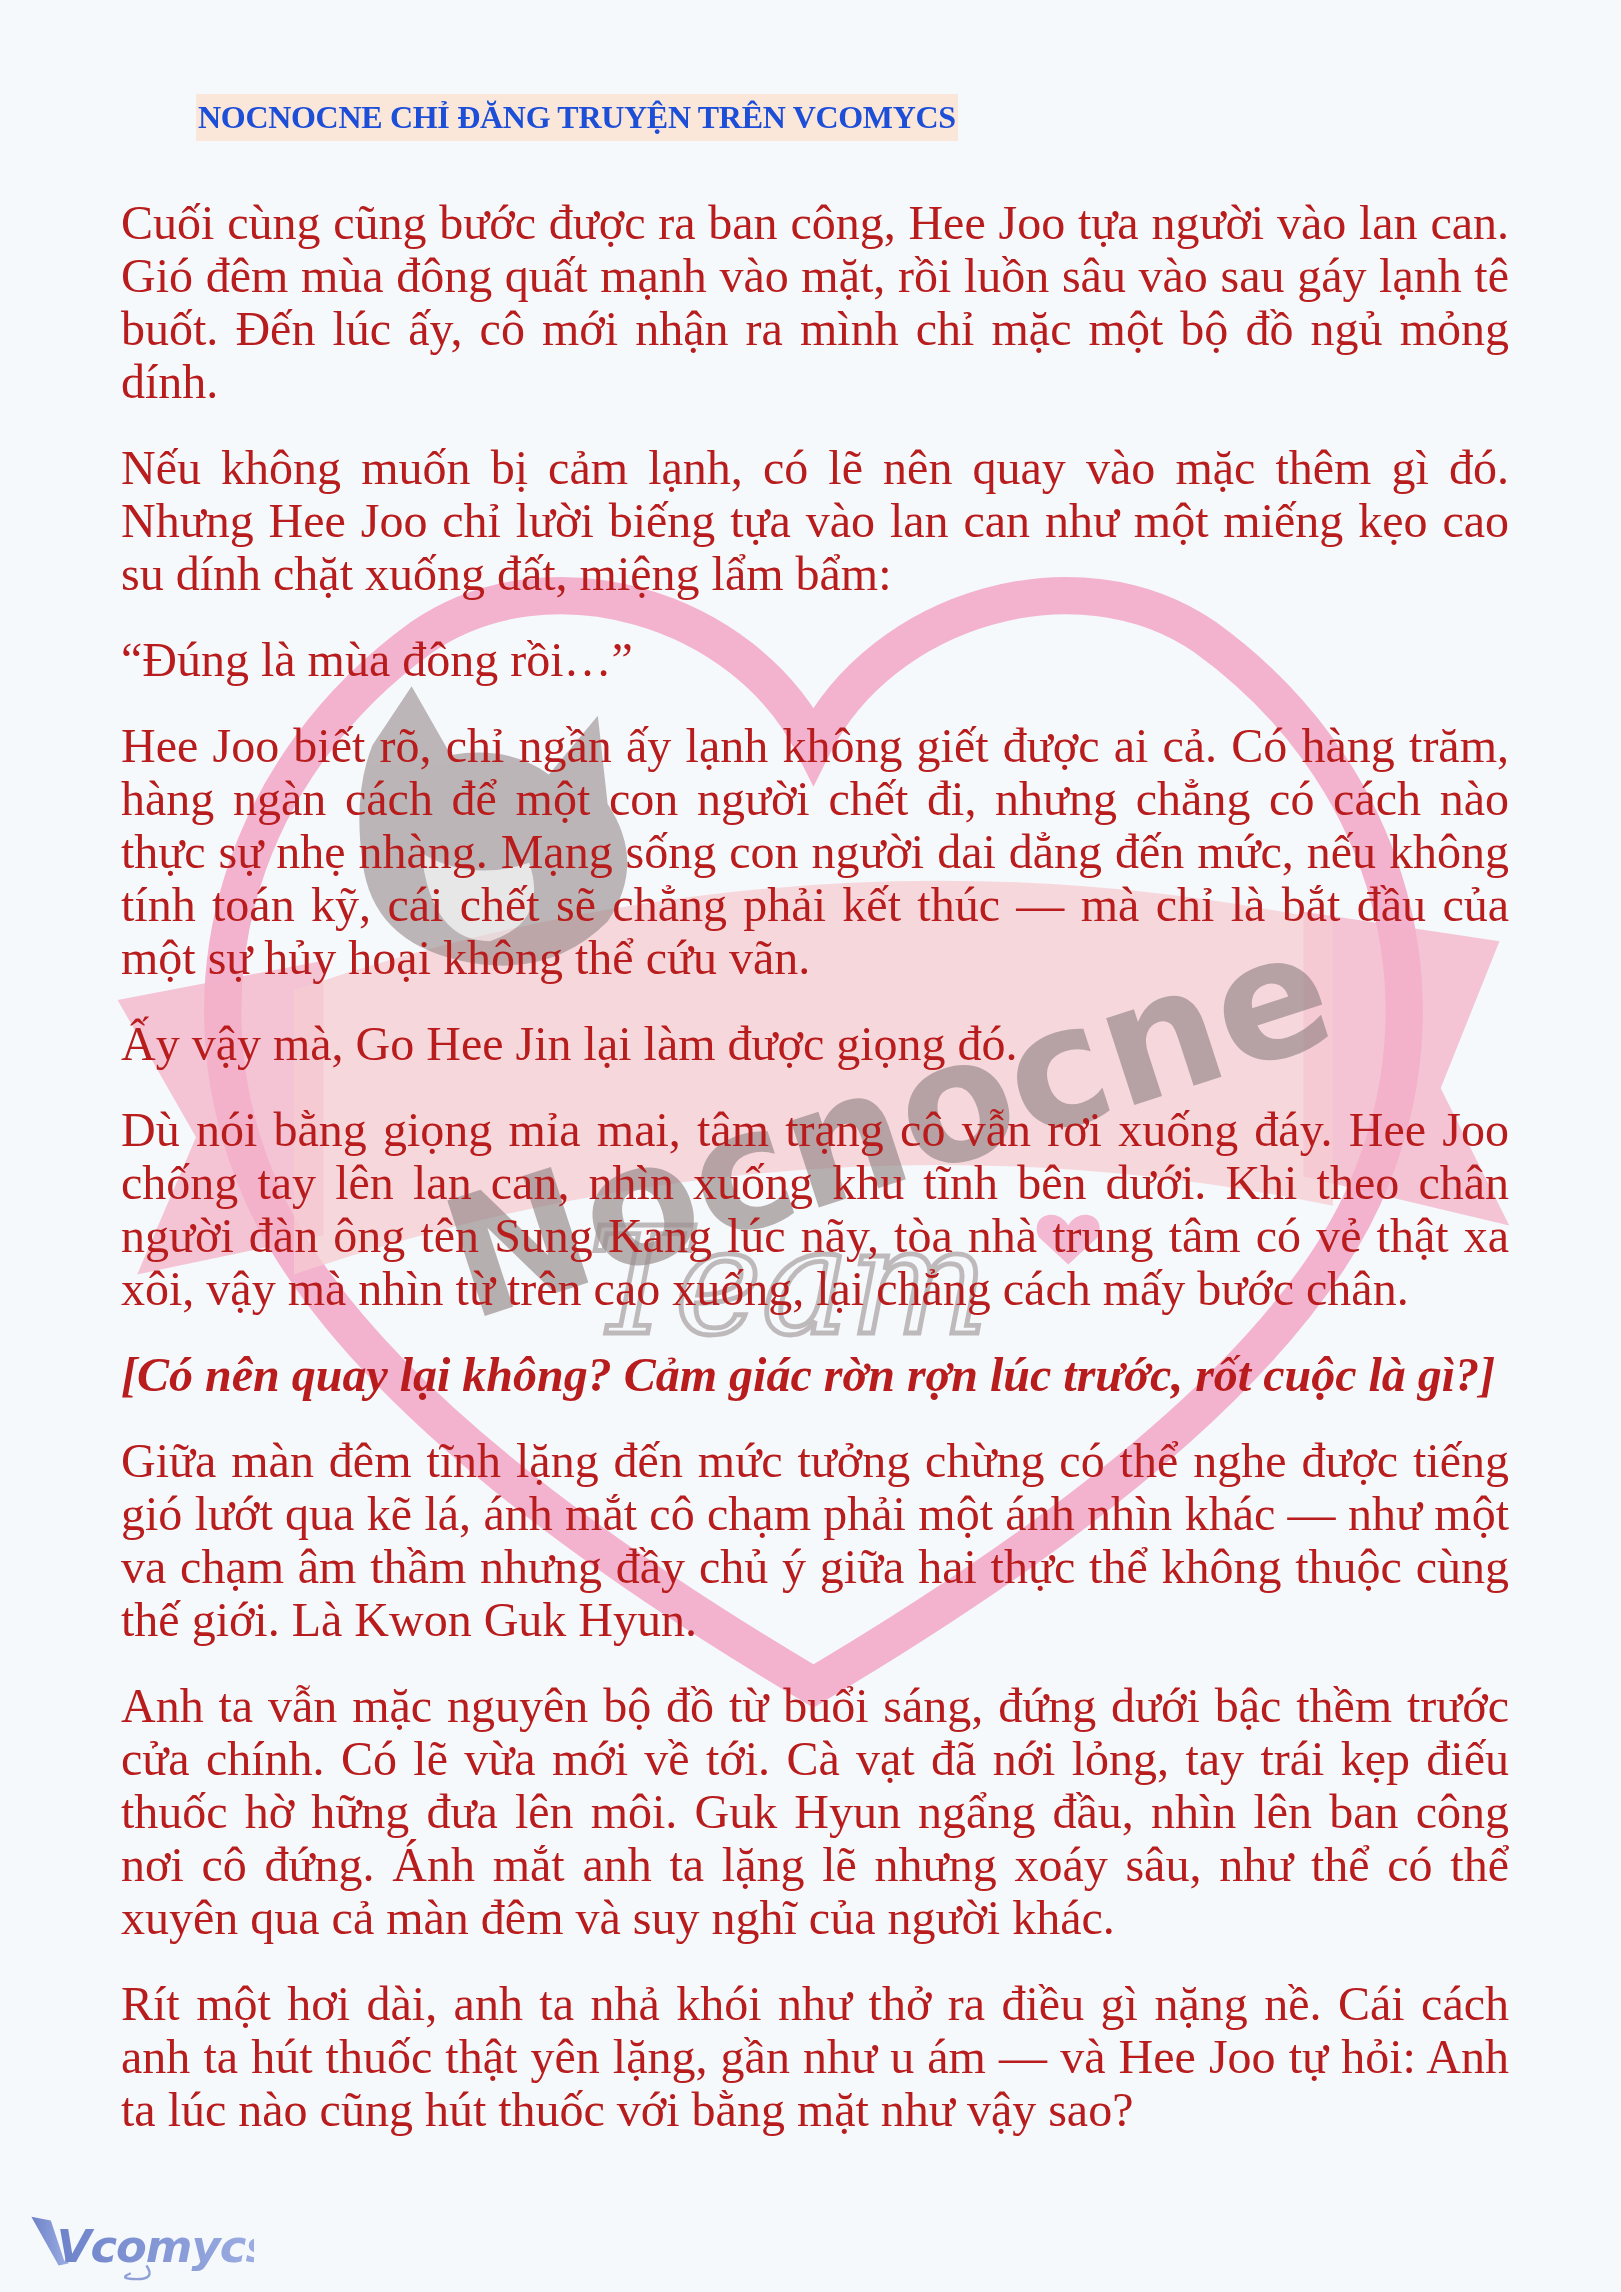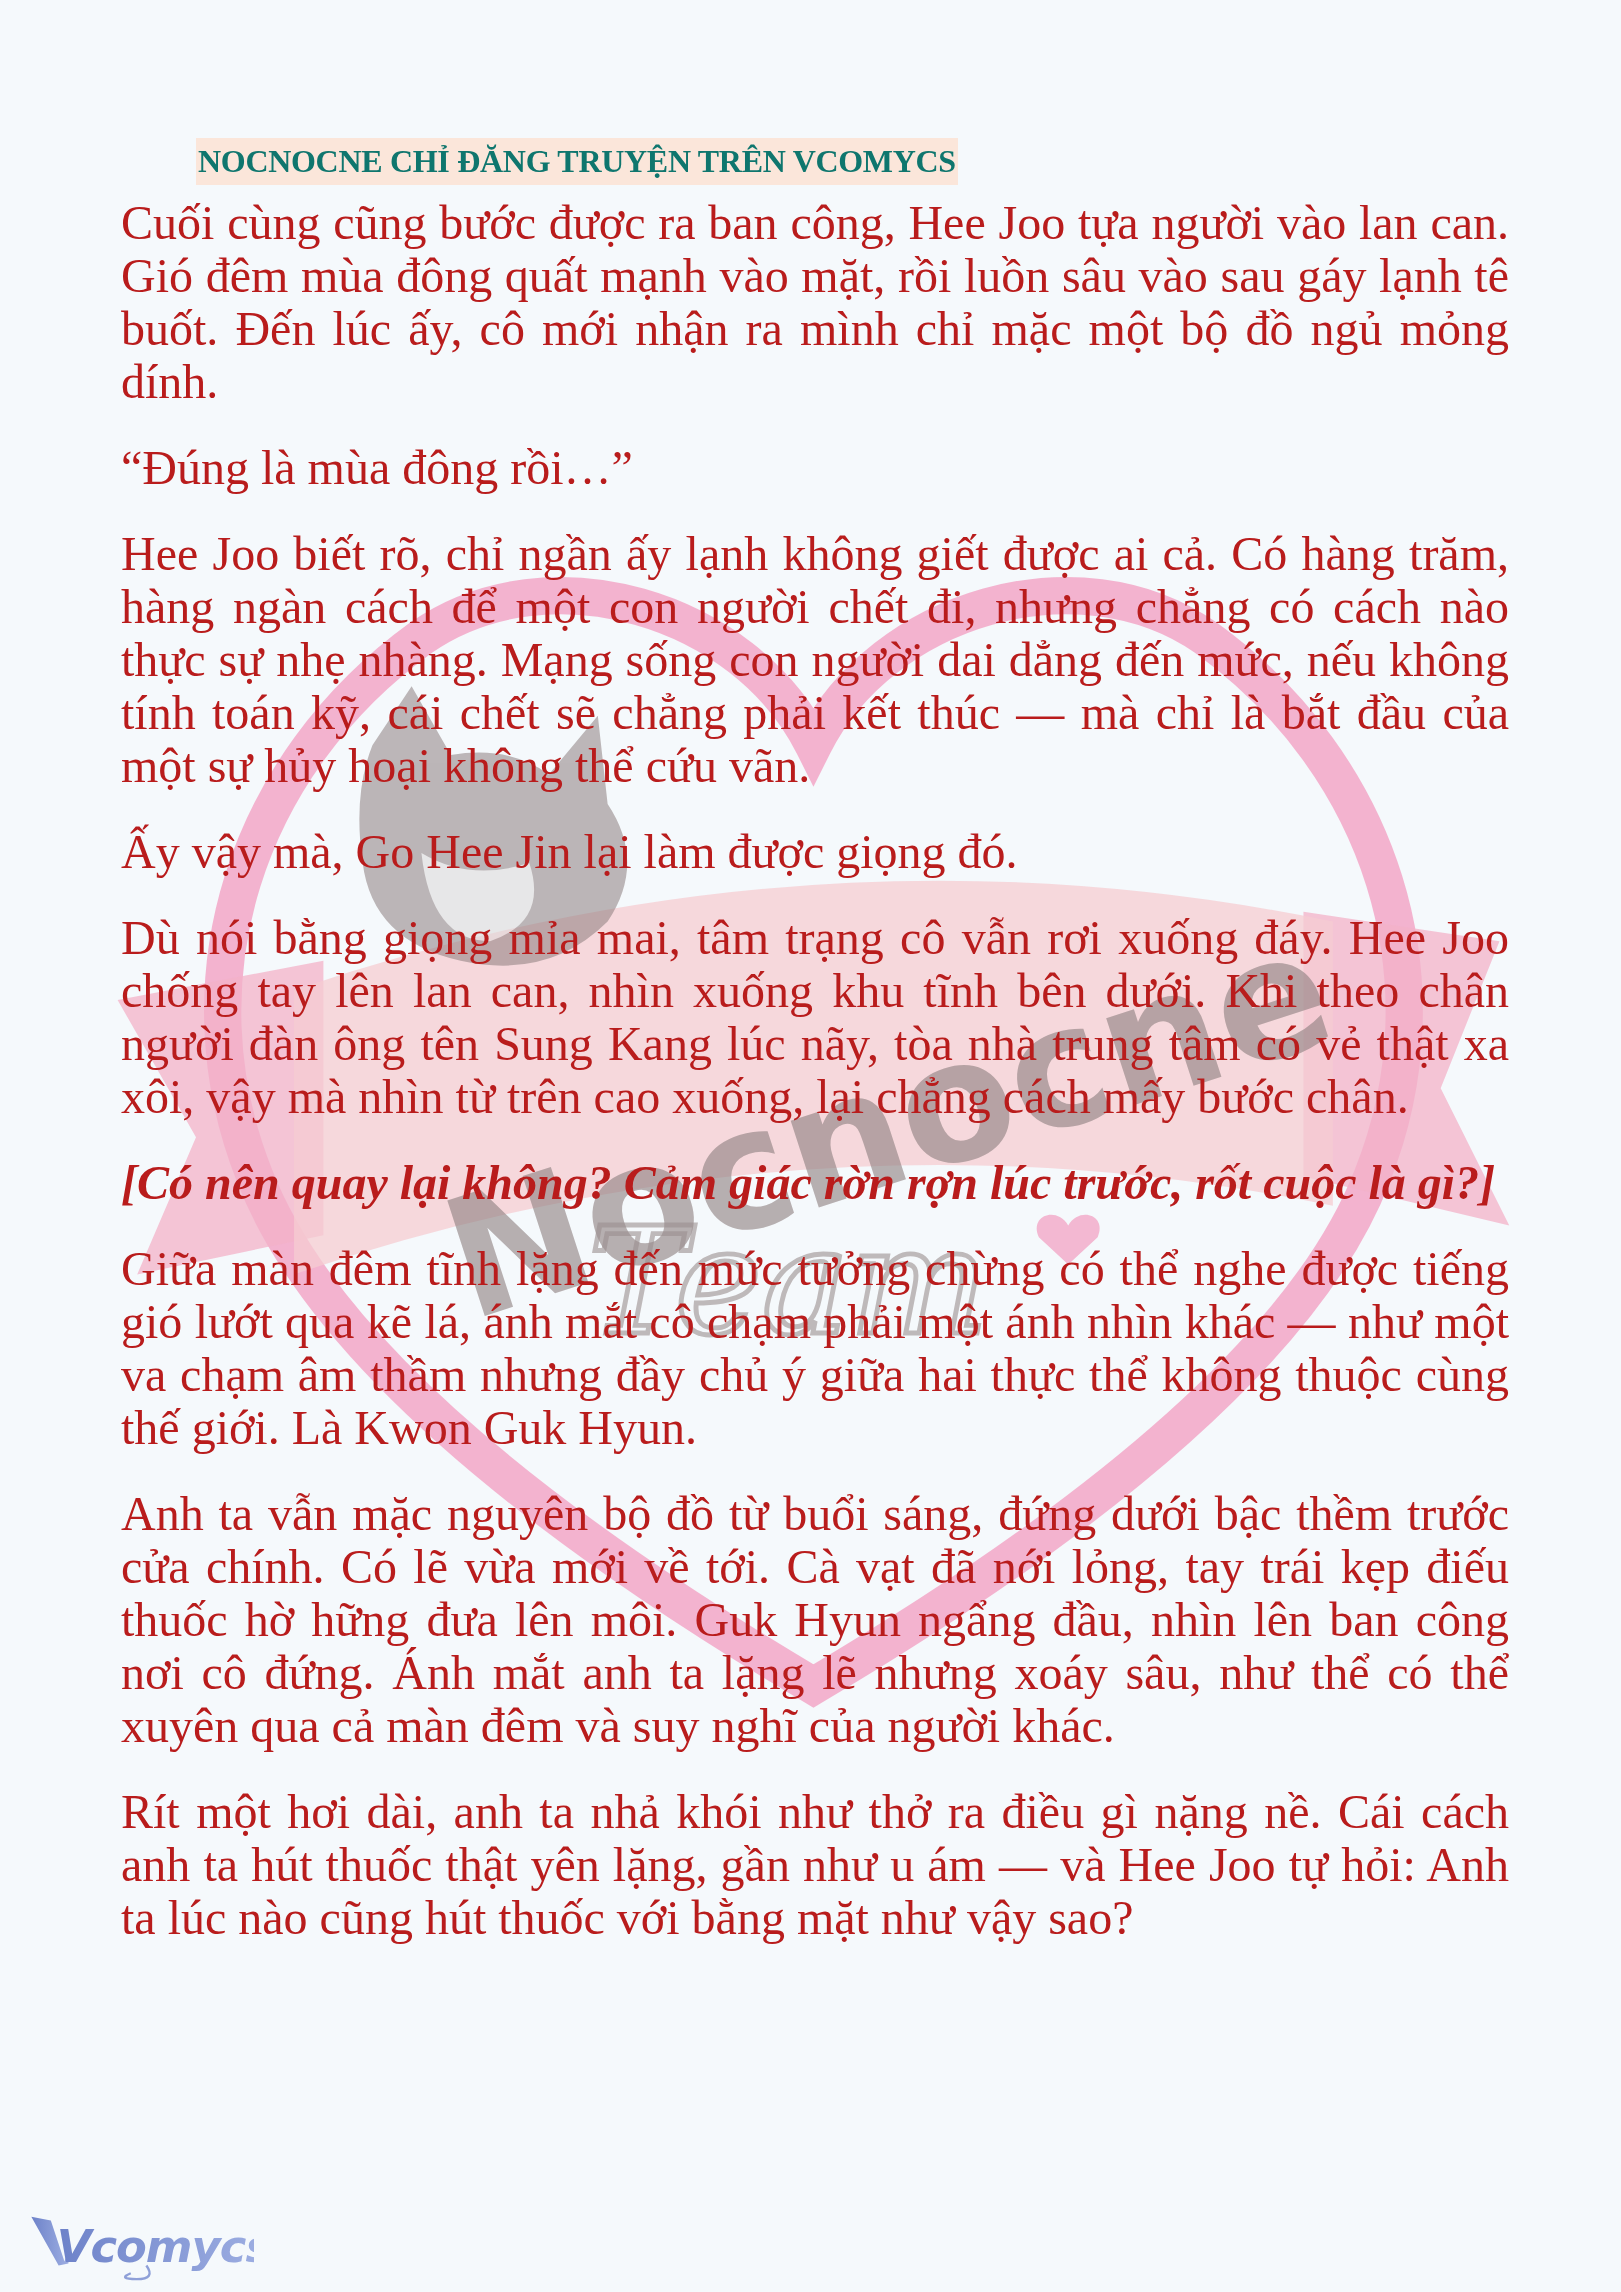--- a/index.html
+++ b/index.html
@@ -29,29 +29,28 @@
       pointer-events: none;
       z-index: 1;
     }
     
     .header-notice {
       position: absolute;
       left: 196px;
       top: 94px;
       z-index: 2;
       background: #fbe6da;
-      color: #0f766e;
+      color: #1d4ed8;
       font-family: "Liberation Serif", "DejaVu Serif", serif;
       font-weight: bold;
       font-size: 32px;
       letter-spacing: -0.3px;
       padding: 3.9px 2px 3.9px 2px;
       line-height: 39px;
       white-space: nowrap;
-      margin-top: 44px;
     }
     .content {
       position: absolute;
       left: 121px;
       top: 196px;
       width: 1388px;
       z-index: 2;
       color: #b91c1c;
       font-size: 48px;
       line-height: 53px;
@@ -101,20 +100,21 @@
 
     <text x="600" y="1360" font-family="DejaVu Serif, serif" font-style="italic" font-size="150" fill="none" stroke="#9b8f8f" stroke-width="5" opacity="0.6">Team</text>
 
     <path d="M 1090 1250 c -12 -20 -40 -10 -30 12 l 30 28 l 30 -28 c 10 -22 -18 -32 -30 -12 z" fill="#f2a7c7" opacity="0.8"></path>
   </svg>
 
   <div class="header-notice">NOCNOCNE CHỈ ĐĂNG TRUYỆN TRÊN VCOMYCS</div>
 
   <div class="content">
     <p class="para">Cuối cùng cũng bước được ra ban công, Hee Joo tựa người vào lan can. Gió đêm mùa đông quất mạnh vào mặt, rồi luồn sâu vào sau gáy lạnh tê buốt. Đến lúc ấy, cô mới nhận ra mình chỉ mặc một bộ đồ ngủ mỏng dính.</p>
+    <p class="para">Nếu không muốn bị cảm lạnh, có lẽ nên quay vào mặc thêm gì đó. Nhưng Hee Joo chỉ lười biếng tựa vào lan can như một miếng kẹo cao su dính chặt xuống đất, miệng lẩm bẩm:</p>
     <p class="para">“Đúng là mùa đông rồi…”</p>
     <p class="para">Hee Joo biết rõ, chỉ ngần ấy lạnh không giết được ai cả. Có hàng trăm, hàng ngàn cách để một con người chết đi, nhưng chẳng có cách nào thực sự nhẹ nhàng. Mạng sống con người dai dẳng đến mức, nếu không tính toán kỹ, cái chết sẽ chẳng phải kết thúc — mà chỉ là bắt đầu của một sự hủy hoại không thể cứu vãn.</p>
     <p class="para">Ấy vậy mà, Go Hee Jin lại làm được giọng đó.</p>
     <p class="para">Dù nói bằng giọng mỉa mai, tâm trạng cô vẫn rơi xuống đáy. Hee Joo chống tay lên lan can, nhìn xuống khu tĩnh bên dưới. Khi theo chân người đàn ông tên Sung Kang lúc nãy, tòa nhà trung tâm có vẻ thật xa xôi, vậy mà nhìn từ trên cao xuống, lại chẳng cách mấy bước chân.</p>
     <p class="para italic">[Có nên quay lại không? Cảm giác rờn rợn lúc trước, rốt cuộc là gì?]</p>
     <p class="para">Giữa màn đêm tĩnh lặng đến mức tưởng chừng có thể nghe được tiếng gió lướt qua kẽ lá, ánh mắt cô chạm phải một ánh nhìn khác — như một va chạm âm thầm nhưng đầy chủ ý giữa hai thực thể không thuộc cùng thế giới. Là Kwon Guk Hyun.</p>
     <p class="para">Anh ta vẫn mặc nguyên bộ đồ từ buổi sáng, đứng dưới bậc thềm trước cửa chính. Có lẽ vừa mới về tới. Cà vạt đã nới lỏng, tay trái kẹp điếu thuốc hờ hững đưa lên môi. Guk Hyun ngẩng đầu, nhìn lên ban công nơi cô đứng. Ánh mắt anh ta lặng lẽ nhưng xoáy sâu, như thể có thể xuyên qua cả màn đêm và suy nghĩ của người khác.</p>
     <p class="para">Rít một hơi dài, anh ta nhả khói như thở ra điều gì nặng nề. Cái cách anh ta hút thuốc thật yên lặng, gần như u ám — và Hee Joo tự hỏi: Anh ta lúc nào cũng hút thuốc với bằng mặt như vậy sao?</p>
   </div>
 

